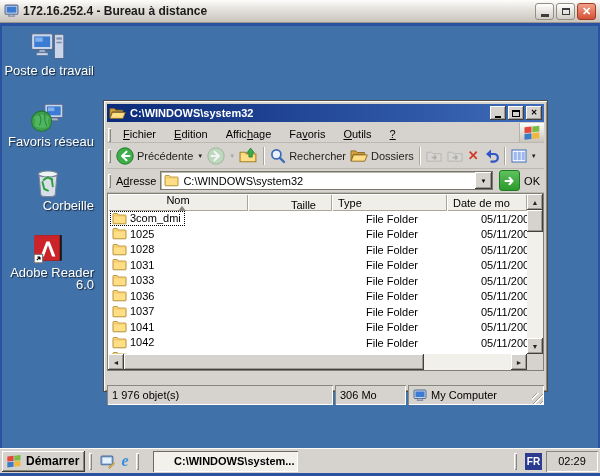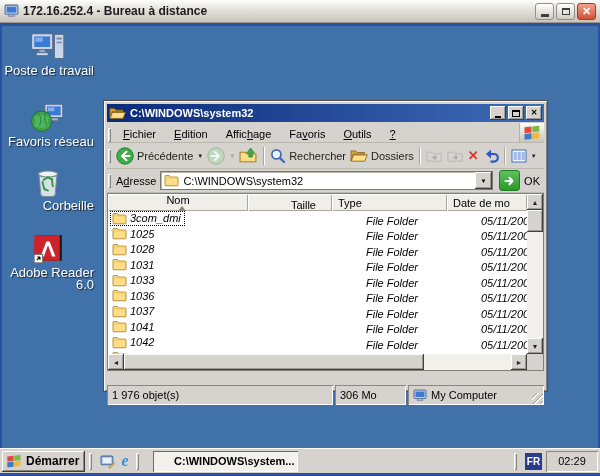--- a/index.html
+++ b/index.html
@@ -71,21 +71,21 @@
   .hcell{background:#EFEEE8;box-shadow:inset 1px 1px #FFFFFF, inset -1px -1px #A9A69C;
     display:flex;align-items:center;padding:0 6px;box-sizing:border-box;color:#000;overflow:hidden;white-space:nowrap;}
   .h-name{width:140px;flex-direction:column;}
   .h-size{width:84px;justify-content:flex-end;padding-right:16px;align-items:flex-end;}
   .h-type{width:115px;}
   .h-date{flex:1;}
   .sort-asc{width:0;height:0;border-left:4px solid transparent;border-right:4px solid transparent;
     border-bottom:5px solid #8A8778;margin-left:8px;}
 
   .lrows{position:absolute;left:0;top:17px;right:16px;bottom:16px;overflow:hidden;background:#fff;}
-  .lrow{height:15.5px;display:flex;align-items:flex-end;font-style:italic;}
+  .lrow{height:15.5px;display:flex;align-items:center;}
   .c{white-space:nowrap;overflow:hidden;box-sizing:border-box;}
   .c-name{width:168px;padding-left:2px;}
   .c-size{width:84px;text-align:right;padding-right:12px;}
   .c-type{width:115px;padding-left:6px;}
   .c-date{flex:1;padding-left:6px;}
   .name-box{display:inline-flex;align-items:center;gap:3px;padding:0 3px 0 1px;border:1px dotted transparent;}
   .name-box.focused{border-color:#000;}
   .fi{flex:0 0 auto;}
 
   

